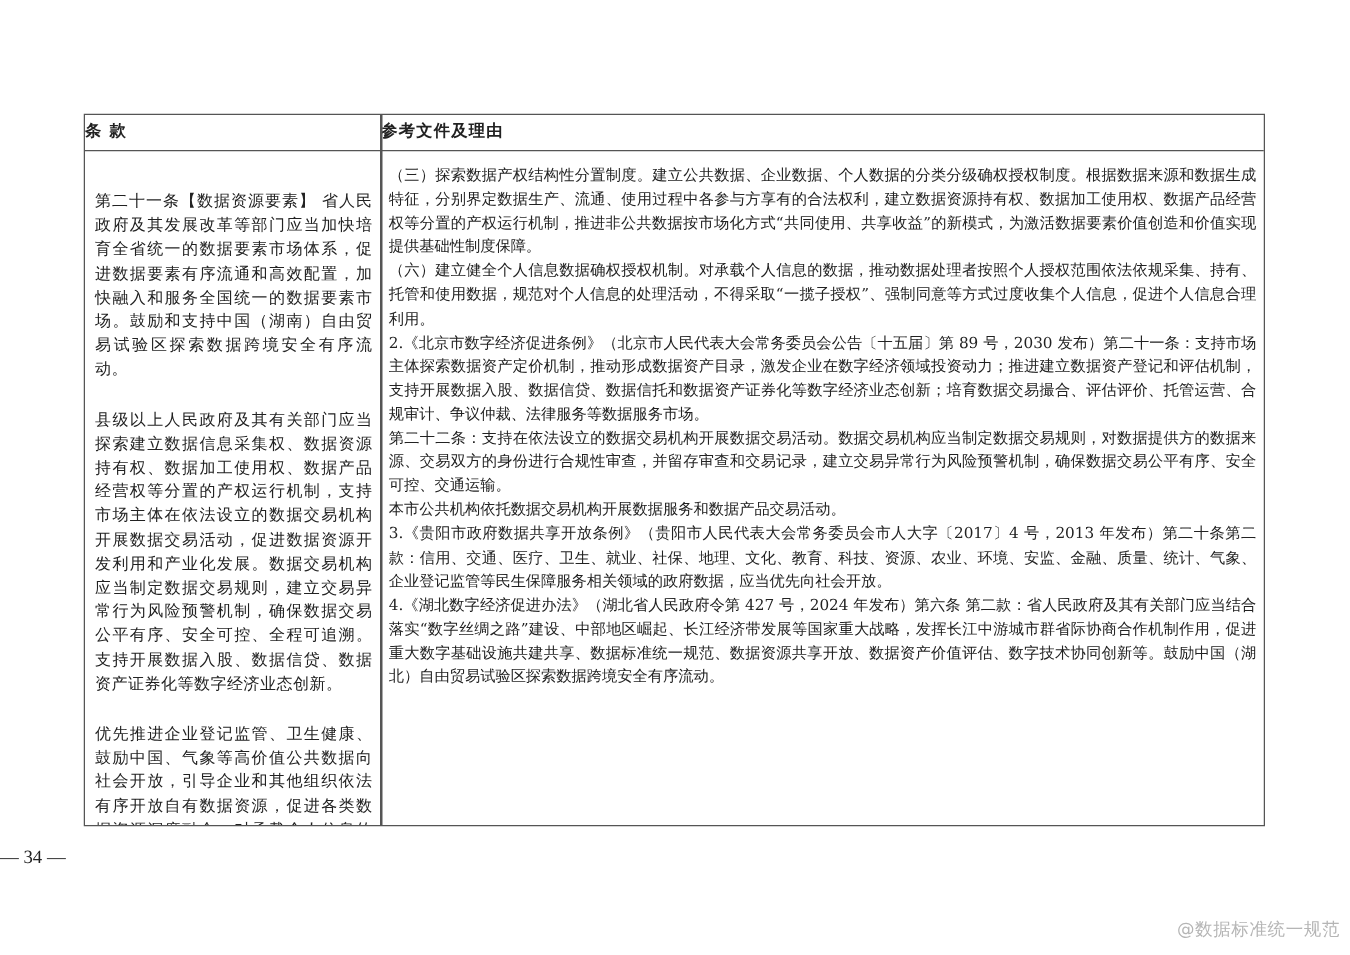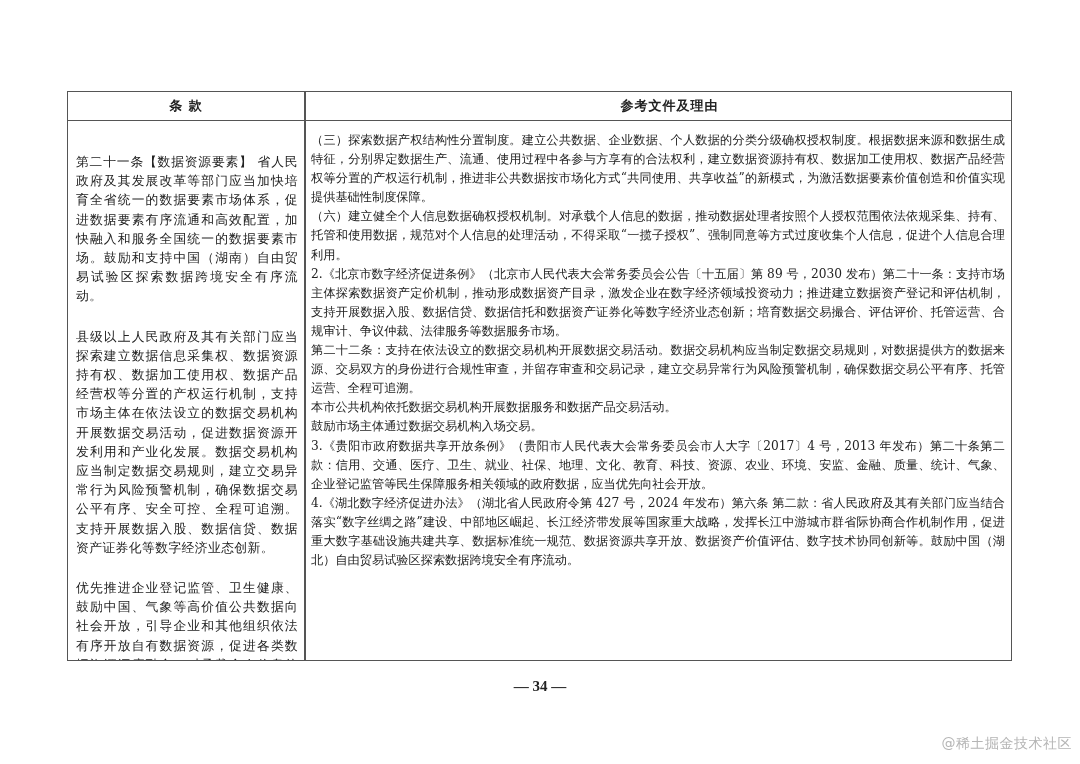--- a/index.html
+++ b/index.html
@@ -2,32 +2,32 @@
 <html><head>
 <meta charset="utf-8">
 <style>
   html, body { margin: 0; padding: 0; background: #ffffff; }
   body { width: 1080px; height: 764px; position: relative; overflow: hidden;
          font-family: "DejaVu Serif", "Liberation Serif", serif; color: #222; }
   .doc-table { position: absolute; left: 67px; top: 91px; width: 945px; height: 570px;
                border: 1.5px solid #555; box-sizing: border-box; }
   .hdr { position: absolute; left: 0; top: 0; right: 0; height: 29px;
          border-bottom: 1.5px solid #555; box-sizing: border-box; }
-  .hdr-cell { position: absolute; top: 0; height: 28px; line-height: 28px; text-align: center;
+  .hdr-cell { position: absolute; top: 0; height: 28px; line-height: 28px; 
               font-size: 13px; font-weight: bold; letter-spacing: 1px; }
   .hdr-left { left: 0; width: 236px; }
-  .hdr-right { left: 237px; right: 12px; margin-left: 35px; }
+  .hdr-right { left: 237px; right: 12px; }
   .col-divider { position: absolute; left: 236px; top: 0; bottom: 0; width: 1.5px; background: #555; }
   .cell { position: absolute; top: 29px; bottom: 0; box-sizing: border-box; overflow: hidden; }
   .cell-left { left: 0; width: 236px; padding: 10px 6px 0 8px; }
   .cell-right { left: 238px; right: 0; padding: 10px 6px 0 5px; }
   .p { font-size: 12.2px; line-height: 19.1px; margin: 0; text-align: justify; }
   .cell-left .p { font-size: 12.8px; line-height: 19.2px; letter-spacing: 0.4px; margin-top: 21px; }
-  .page-number { position: absolute; left: 0; right: 0; top: 678px; text-align: center;
-                 font-size: 15px; font-family: "Liberation Serif", serif; font-weight: bold; }
+  .page-number { position: absolute; left: 0; right: 0; top: 678px; 
+                 font-size: 15px; font-family: "Liberation Serif", serif; }
   .watermark { position: absolute; right: 8px; top: 735px; font-size: 14px; color: #b5b5b5;
                font-family: "DejaVu Sans", sans-serif; letter-spacing: 0.5px; }
 </style>
 </head>
 <body>
 
 <div class="doc-table">
   <div class="hdr">
     <div class="hdr-cell hdr-left">条  款</div>
     <div class="hdr-cell hdr-right">参考文件及理由</div>
@@ -37,22 +37,21 @@
   <div class="cell cell-left">
     <p class="p">第二十一条【数据资源要素】 省人民政府及其发展改革等部门应当加快培育全省统一的数据要素市场体系，促进数据要素有序流通和高效配置，加快融入和服务全国统一的数据要素市场。鼓励和支持中国（湖南）自由贸易试验区探索数据跨境安全有序流动。</p>
     <p class="p">县级以上人民政府及其有关部门应当探索建立数据信息采集权、数据资源持有权、数据加工使用权、数据产品经营权等分置的产权运行机制，支持市场主体在依法设立的数据交易机构开展数据交易活动，促进数据资源开发利用和产业化发展。数据交易机构应当制定数据交易规则，建立交易异常行为风险预警机制，确保数据交易公平有序、安全可控、全程可追溯。支持开展数据入股、数据信贷、数据资产证券化等数字经济业态创新。</p>
     <p class="p">优先推进企业登记监管、卫生健康、鼓励中国、气象等高价值公共数据向社会开放，引导企业和其他组织依法有序开放自有数据资源，促进各类数据资源深度融合。对承载个人信息的数据，依法规范采集、持有、托管和使用等处理活动。</p>
   </div>
 
   <div class="cell cell-right">
     <p class="p">（三）探索数据产权结构性分置制度。建立公共数据、企业数据、个人数据的分类分级确权授权制度。根据数据来源和数据生成特征，分别界定数据生产、流通、使用过程中各参与方享有的合法权利，建立数据资源持有权、数据加工使用权、数据产品经营权等分置的产权运行机制，推进非公共数据按市场化方式“共同使用、共享收益”的新模式，为激活数据要素价值创造和价值实现提供基础性制度保障。</p>
     <p class="p">（六）建立健全个人信息数据确权授权机制。对承载个人信息的数据，推动数据处理者按照个人授权范围依法依规采集、持有、托管和使用数据，规范对个人信息的处理活动，不得采取“一揽子授权”、强制同意等方式过度收集个人信息，促进个人信息合理利用。</p>
     <p class="p">2.《北京市数字经济促进条例》（北京市人民代表大会常务委员会公告〔十五届〕第 89 号，2030 发布）第二十一条：支持市场主体探索数据资产定价机制，推动形成数据资产目录，激发企业在数字经济领域投资动力；推进建立数据资产登记和评估机制，支持开展数据入股、数据信贷、数据信托和数据资产证券化等数字经济业态创新；培育数据交易撮合、评估评价、托管运营、合规审计、争议仲裁、法律服务等数据服务市场。</p>
-    <p class="p">第二十二条：支持在依法设立的数据交易机构开展数据交易活动。数据交易机构应当制定数据交易规则，对数据提供方的数据来源、交易双方的身份进行合规性审查，并留存审查和交易记录，建立交易异常行为风险预警机制，确保数据交易公平有序、托管运营、全程可追溯。</p>
+    <p class="p">第二十二条：支持在依法设立的数据交易机构开展数据交易活动。数据交易机构应当制定数据交易规则，对数据提供方的数据来源、交易双方的身份进行合规性审查，并留存审查和交易记录，建立交易异常行为风险预警机制，确保数据交易公平有序、安全可控、交通运输。</p>
     <p class="p">本市公共机构依托数据交易机构开展数据服务和数据产品交易活动。</p>
-    <p class="p">鼓励市场主体通过数据交易机构入场交易。</p>
     <p class="p">3.《贵阳市政府数据共享开放条例》（贵阳市人民代表大会常务委员会市人大字〔2017〕4 号，2013 年发布）第二十条第二款：信用、交通、医疗、卫生、就业、社保、地理、文化、教育、科技、资源、农业、环境、安监、金融、质量、统计、气象、企业登记监管等民生保障服务相关领域的政府数据，应当优先向社会开放。</p>
     <p class="p">4.《湖北数字经济促进办法》（湖北省人民政府令第 427 号，2024 年发布）第六条 第二款：省人民政府及其有关部门应当结合落实“数字丝绸之路”建设、中部地区崛起、长江经济带发展等国家重大战略，发挥长江中游城市群省际协商合作机制作用，促进重大数字基础设施共建共享、数据标准统一规范、数据资源共享开放、数据资产价值评估、数字技术协同创新等。鼓励中国（湖北）自由贸易试验区探索数据跨境安全有序流动。</p>
   </div>
 </div>
 
 <div class="page-number">— 34 —</div>
-<div class="watermark">@稀土掘金技术社区</div>
+<div class="watermark">@数据标准统一规范</div>
 
 </body></html>

